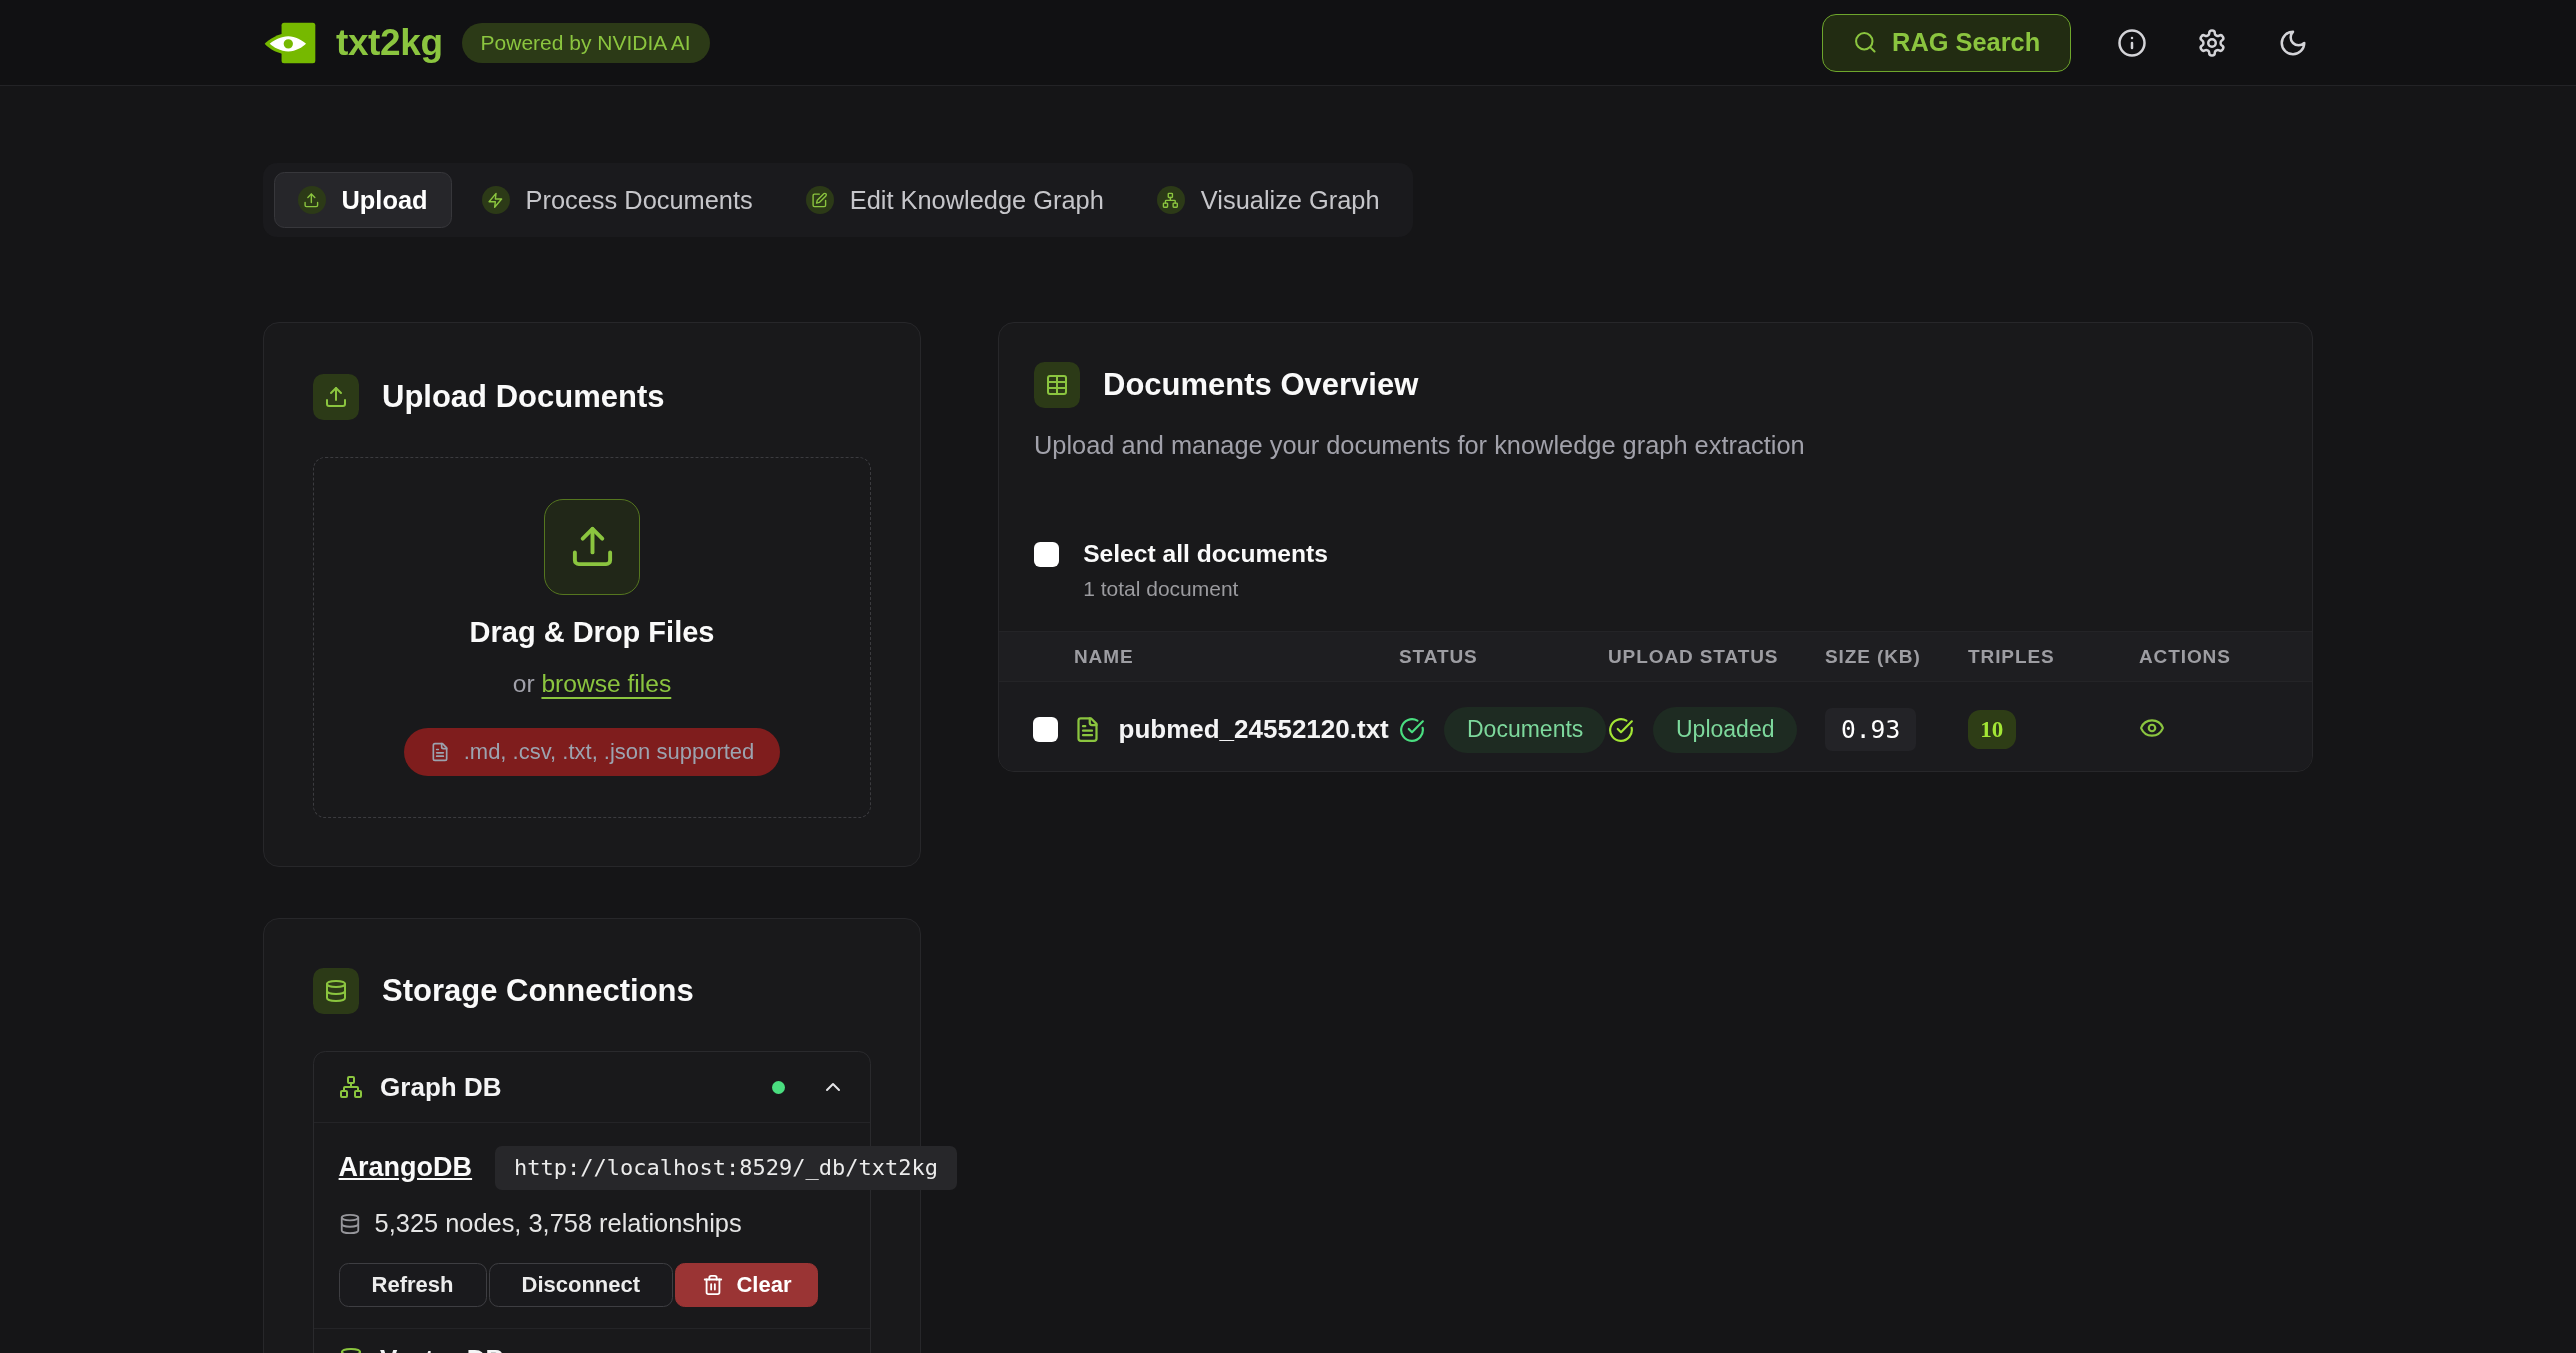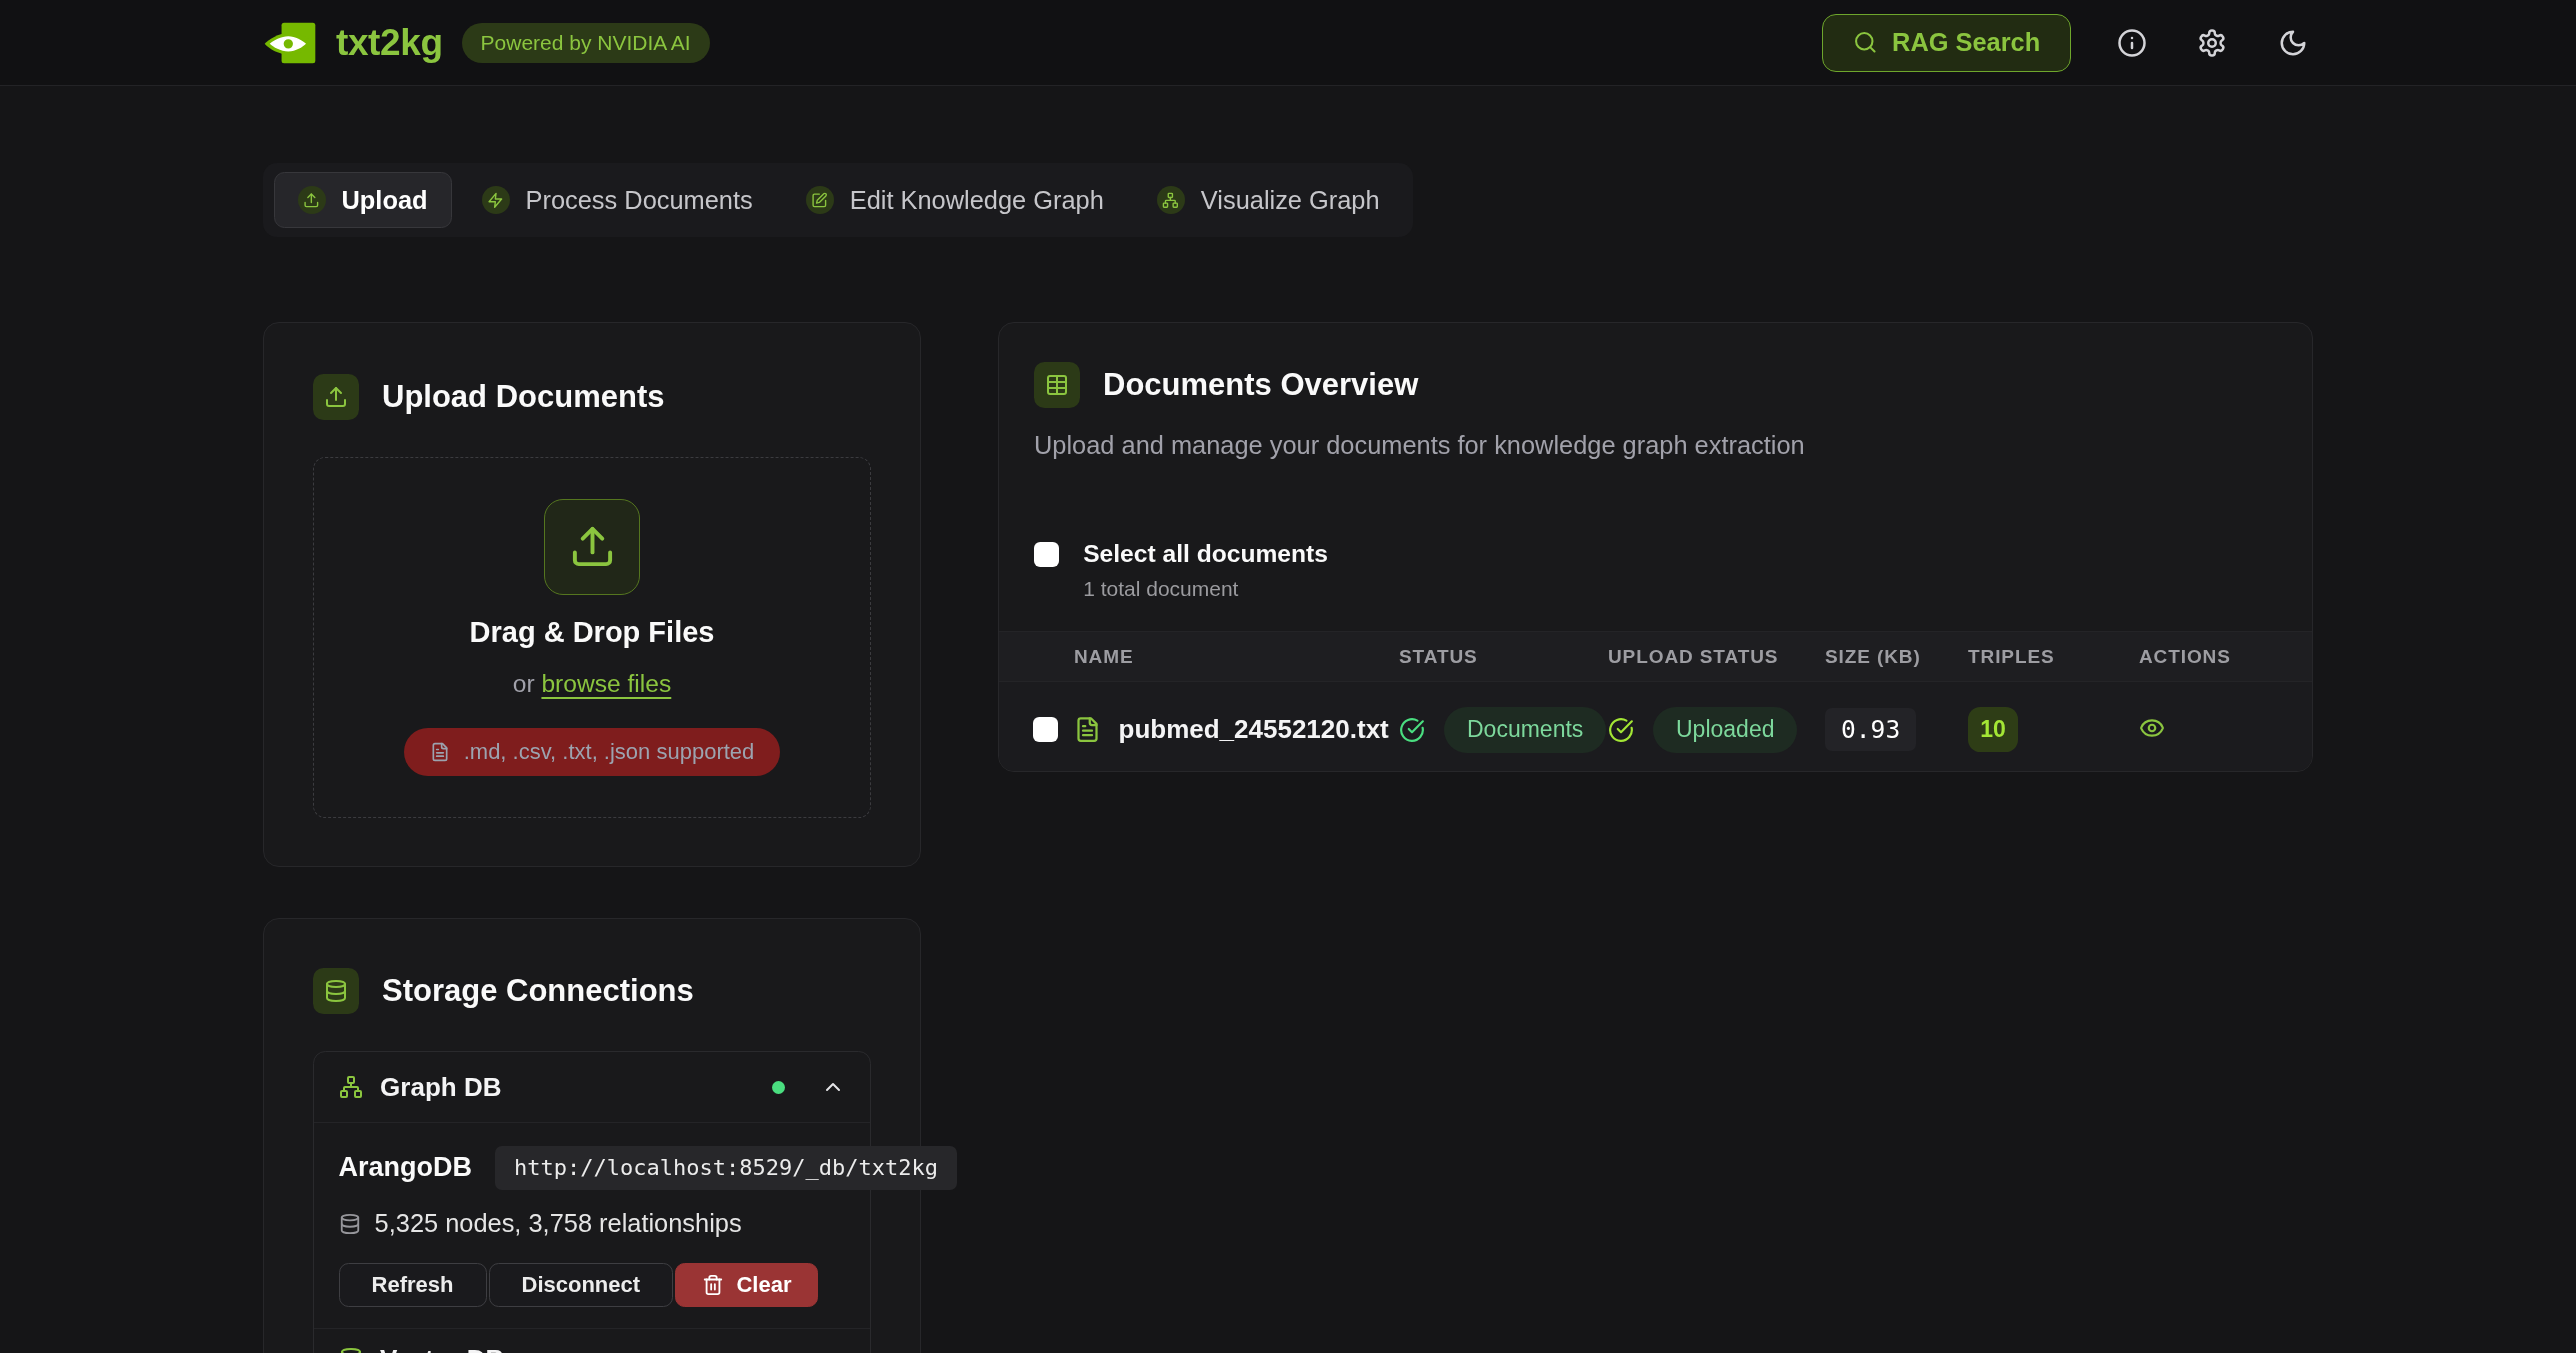--- a/index.html
+++ b/index.html
@@ -122,40 +122,40 @@
     background:var(--mint-bg);color:var(--mint);
     font-size:23px;padding:9.6px 23px;border-radius:876px;
   }
   .size-pill{
     display:inline-block;background:#232327;border-radius:7px;
     padding:7px 16px;color:#ffffff;font-size:24.6px;
     font-family:"DejaVu Sans Mono","Liberation Mono",monospace;
   }
   .triples-pill{
     display:inline-flex;align-items:center;justify-content:center;
-    min-width:42px;height:45px;border-radius:12.3px;padding:0 12.3px;
-    background:var(--lime-bg);color:var(--lime);font-size:23px;font-weight:bold;
+    min-width:42px;height:39px;border-radius:12.3px;padding:0 12.3px;
+    background:var(--lime-bg);color:var(--lime);font-size:23px;font-weight:bold;font-family:Liberation Serif, serif;
   }
   .eye-btn{color:var(--accent-soft);display:inline-flex;cursor:pointer;}
   
   .storage-panel{left:263px;top:918px;width:658px;height:491px;padding:49px;}
   .db-box{margin-top:37px;border:0.9px solid #2a2a2d;border-radius:12.3px;}
   .db-row{
     height:70px;padding:0 24.6px;display:flex;align-items:center;gap:17.5px;cursor:pointer;
   }
   .db-row-label{font-size:26px;font-weight:700;color:#f4f4f5;flex:1;}
   .db-icon{color:var(--accent-soft);display:flex;}
   .dot{width:13px;height:13px;border-radius:50%;flex:none;}
   .dot.green{background:var(--dot-connected);}
   .dot.red{background:var(--dot-disconnected);}
   .chev{color:#e4e4e7;display:flex;margin-left:19px;}
   .db-divider{height:0.9px;background:#242427;}
   .db-content{padding:23px 24.6px 21px 24.6px;}
   .provider-row{display:flex;align-items:center;gap:23px;}
-  .provider-name{font-size:27px;font-weight:bold;color:#fafafa;}
+  .provider-name{font-size:27px;font-weight:bold;color:#fafafa;text-decoration:underline;}
   .url-pill{
     background:#27272a;border-radius:7px;padding:9.6px 19px;
     font-family:"DejaVu Sans Mono","Liberation Mono",monospace;
     font-size:22px;color:#ececec;
   }
   .stats-row{margin-top:19px;display:flex;align-items:center;gap:14px;color:#e5e5e5;font-size:25.4px;}
   .stats-row .db-cyl{color:#96969b;display:flex;}
   .btn-row{margin-top:24.6px;display:flex;align-items:flex-end;gap:2px;}
   .btn{
     height:44px;border-radius:9.6px;padding:0 32px;

